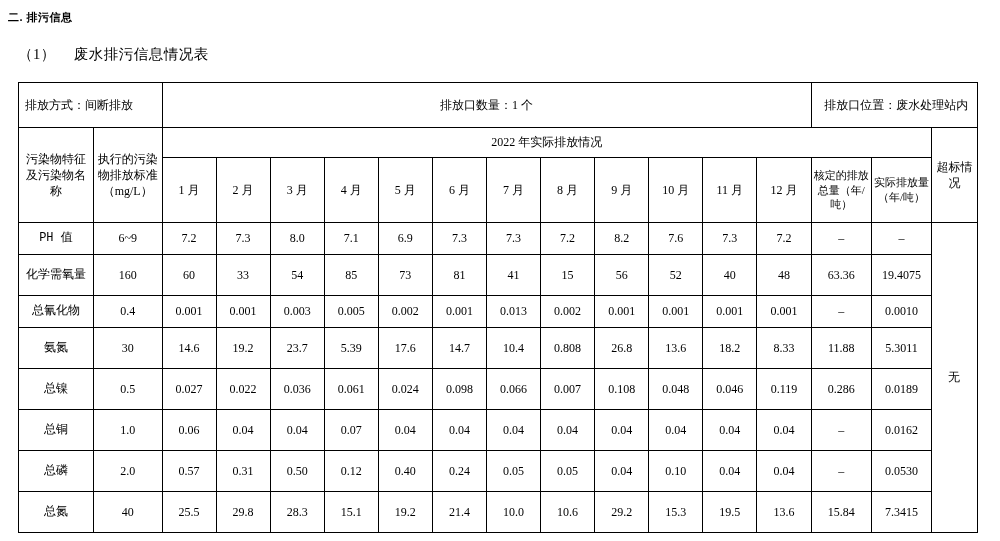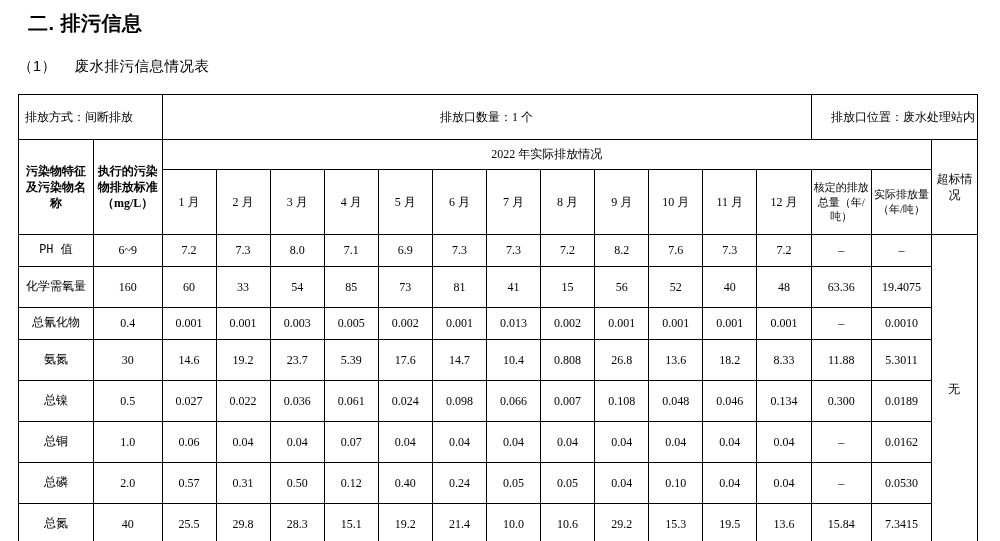--- a/index.html
+++ b/index.html
@@ -14,27 +14,27 @@
     color: #000000;
     position: relative;
     overflow: hidden;
   }
   .page {
     padding: 0;
     position: relative;
   }
   .section-title {
     font-family: "Liberation Sans", sans-serif;
-    font-size: 20px;
+    font-size: 11px;
     font-weight: bold;
-    margin: 10px 0 0 28px;
+    margin: 10px 0 0 8px;
     letter-spacing: 0.5px;
   }
   .subsection-title {
-    font-family: Liberation Sans, sans-serif;
+    font-family: Liberation Serif, serif;
     font-size: 14.5px;
     margin: 20px 8px 0 18px;
     letter-spacing: 0.5px;
   }
   .subsection-title .gap {
     display: inline-block;
     width: 18px;
   }
   .table-wrap {
     margin: 18px 0 0 18px;
@@ -73,21 +73,20 @@
   }
   .fs11 { font-size: 11px; }
   .fs12 { font-size: 12px; }
   .pollutant-name {
     font-size: 12px;
     font-family: Liberation Mono, monospace;
   }
   .firstcol {
     font-size: 12px;
     line-height: 1.5;
-    font-weight: bold;
   }
   .wide-label {
     letter-spacing: 1px;
   }
 </style>
 </head>
 <body>
 
 <div class="page">
 
@@ -115,21 +114,21 @@
         <col style="width:52px">
         <col style="width:52px">
         <col style="width:58px">
         <col style="width:58px">
         <col style="width:44px">
       </colgroup>
       <tbody>
         <tr class="h-row1">
           <td colspan="2" class="cell-left-pad" style="text-align:left;">排放方式：间断排放</td>
           <td colspan="12">排放口数量：1 个</td>
-          <td colspan="3" class="cell-left-pad" style="text-align:right;">排放口位置：废水处理站内</td>
+          <td colspan="3" class="cell-left-pad" style="text-align:center;">排放口位置：废水处理站内</td>
         </tr>
         <tr class="tall-head">
           <td rowspan="2" class="firstcol">污染物特征及污染物名称</td>
           <td rowspan="2" class="firstcol">执行的污染物排放标准（mg/L）</td>
           <td colspan="14">2022 年实际排放情况</td>
           <td rowspan="2" class="fs12">超标情况</td>
         </tr>
         <tr>
           <td class="fs12" style="height:58px;">1 月</td>
           <td class="fs12">2 月</td>
@@ -231,22 +230,22 @@
           <td>0.022</td>
           <td>0.036</td>
           <td>0.061</td>
           <td>0.024</td>
           <td>0.098</td>
           <td>0.066</td>
           <td>0.007</td>
           <td>0.108</td>
           <td>0.048</td>
           <td>0.046</td>
-          <td>0.134</td>
-          <td>0.300</td>
+          <td>0.119</td>
+          <td>0.286</td>
           <td>0.0189</td>
         </tr>
 
         <tr class="row-tall">
           <td class="pollutant-name">总铜</td>
           <td>1.0</td>
           <td>0.06</td>
           <td>0.04</td>
           <td>0.04</td>
           <td>0.07</td>

